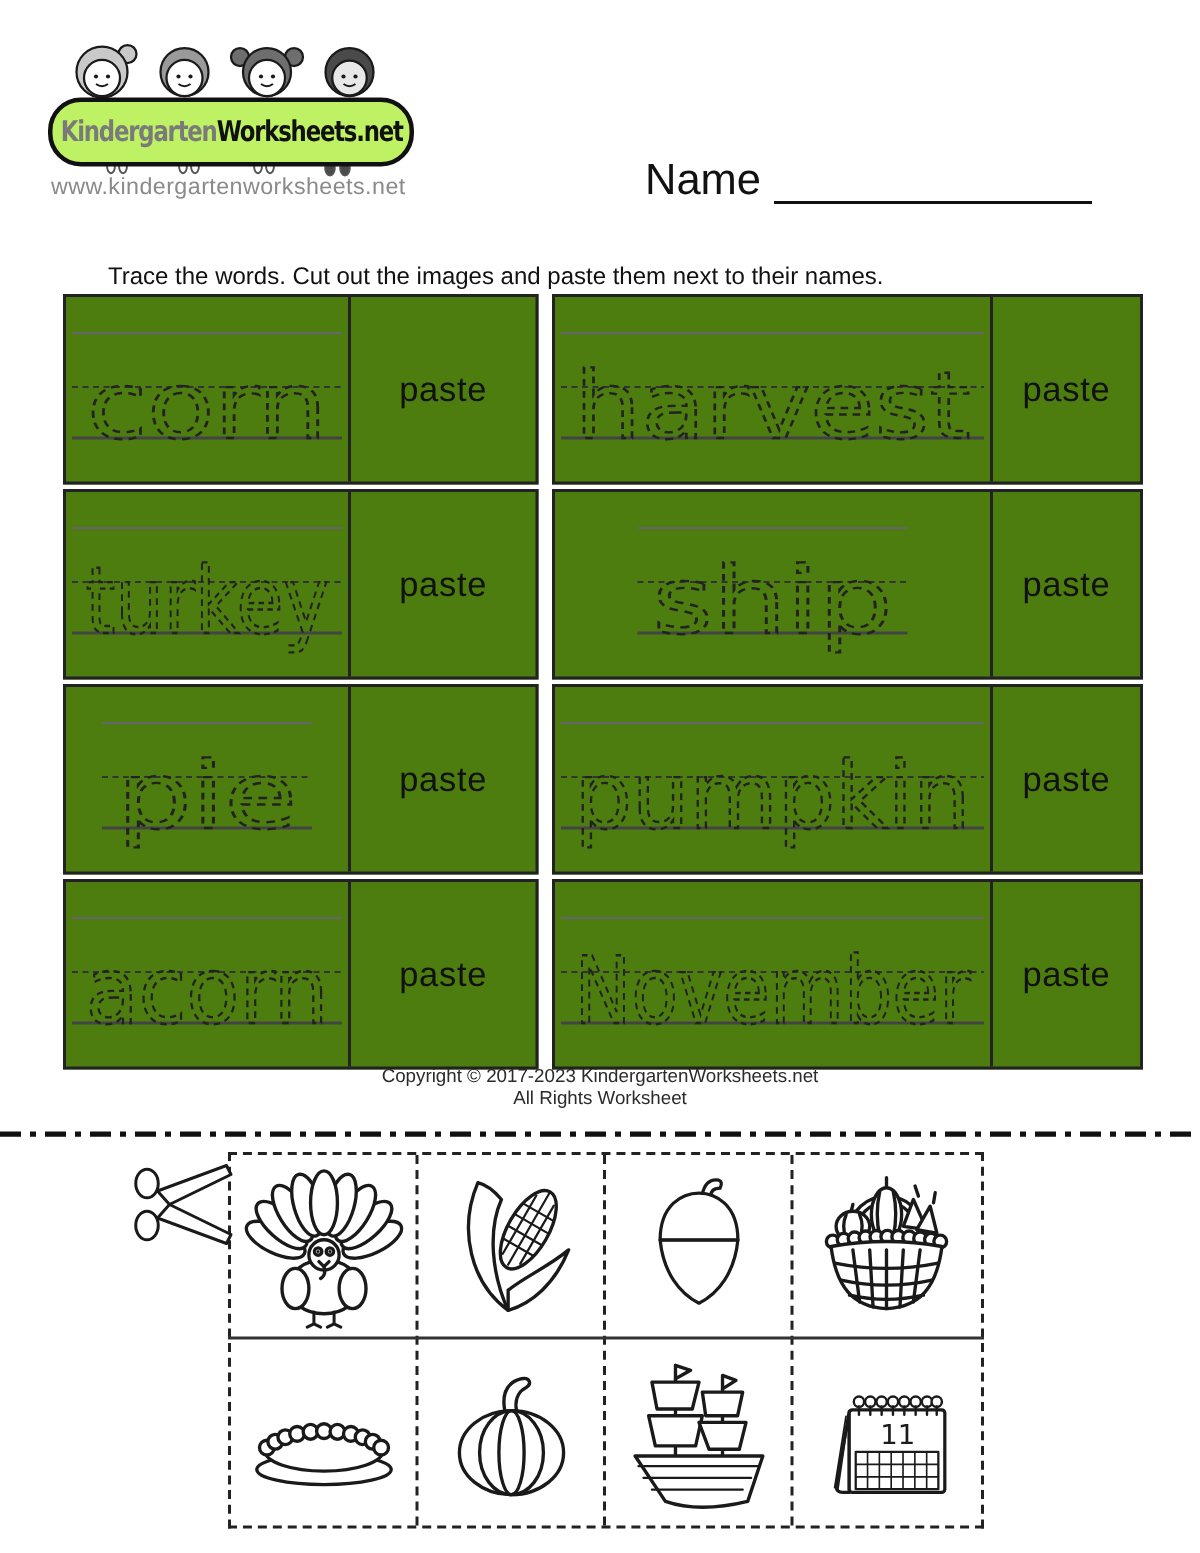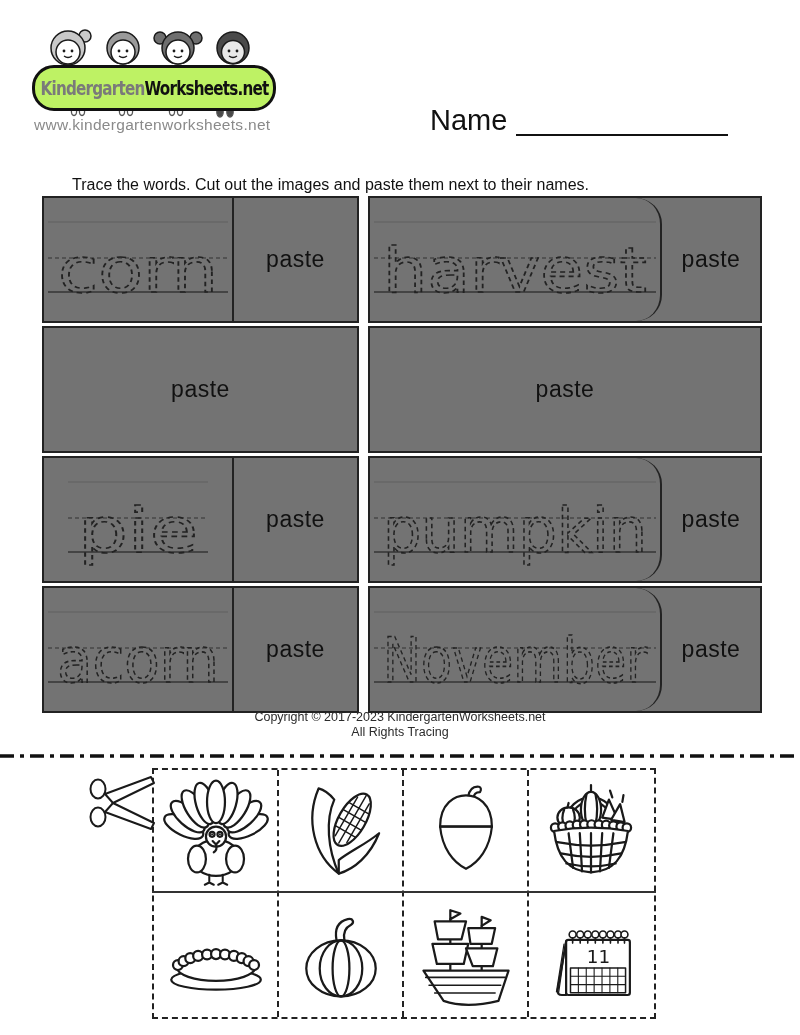--- a/index.html
+++ b/index.html
@@ -22,27 +22,27 @@
   .title{position:absolute;left:290px;top:42px;width:470px;font-size:29px;
     letter-spacing:-.3px;color:#151515;}
   .name-row{position:absolute;left:430px;top:104px;font-size:29px;color:#111;}
   .name-line{position:absolute;left:516px;top:102px;width:212px;height:32px;
     border-bottom:2px solid #111;}
 
   .instruction{position:absolute;left:0;top:176px;width:661px;text-align:center;
     font-size:16px;color:#111;}
 
   
-  .trace-box{position:absolute;height:123px;border:2px solid #222;display:flex;background:#737373;}
+  .trace-box{position:absolute;height:123px;border:2px solid #222;display:flex;background:#4d7c0f;}
   .trace-box.left{left:42px;width:313px;}
   .trace-box.right{left:368px;width:390px;}
   .r1{top:196px;} .r2{top:326px;} .r3{top:456px;} .r4{top:586px;}
   .word-area{border-right:2px solid #222;}
   .trace-box.left  .word-area{width:188px;}
-  .trace-box.right .word-area{width:290px;border-radius:26px;}
+  .trace-box.right .word-area{width:290px;}
   .word-area svg{display:block;}
   .paste-area{flex:1;display:flex;align-items:center;justify-content:center;}
   .paste-area span{font-size:23px;color:#111;letter-spacing:.5px;}
   .trace-word{font-family:"DejaVu Sans",sans-serif;font-size:62px;fill:none;
     stroke:#222;stroke-width:1.6;stroke-dasharray:4.5 3.5;}
 
   
   .copyright{position:absolute;left:0;top:710px;width:800px;text-align:center;
     font-size:12.5px;line-height:15px;color:#2b2b2b;}
   .cutline{position:absolute;left:0;top:750px;}
@@ -143,25 +143,41 @@
           <line x1="4" y1="60" x2="286" y2="60" stroke="#333" stroke-width="1.2" stroke-dasharray="4 3"></line>
           <line x1="4" y1="94" x2="286" y2="94" stroke="#444" stroke-width="2"></line>
           <text x="13" y="94" textLength="264" lengthAdjust="spacingAndGlyphs" class="trace-word">harvest</text>
         </svg>
       </div>
     <div class="paste-area">
       <span>paste</span>
       </div>
   </div>
   <div class="trace-box left r2">
+    <div class="word-area">
+        <svg width="188" height="119" viewBox="0 0 188 119">
+          <line x1="4" y1="24" x2="184" y2="24" stroke="#666" stroke-width="1.5"></line>
+          <line x1="4" y1="60" x2="184" y2="60" stroke="#333" stroke-width="1.2" stroke-dasharray="4 3"></line>
+          <line x1="4" y1="94" x2="184" y2="94" stroke="#444" stroke-width="2"></line>
+          <text x="13" y="94" textLength="162" lengthAdjust="spacingAndGlyphs" class="trace-word">turkey</text>
+        </svg>
+      </div>
     <div class="paste-area">
       <span>paste</span>
       </div>
   </div>
   <div class="trace-box right r2">
+    <div class="word-area">
+        <svg width="290" height="119" viewBox="0 0 290 119">
+          <line x1="55" y1="24" x2="235" y2="24" stroke="#666" stroke-width="1.5"></line>
+          <line x1="55" y1="60" x2="235" y2="60" stroke="#333" stroke-width="1.2" stroke-dasharray="4 3"></line>
+          <line x1="55" y1="94" x2="235" y2="94" stroke="#444" stroke-width="2"></line>
+          <text x="65" y="94" textLength="160" lengthAdjust="spacingAndGlyphs" class="trace-word">ship</text>
+        </svg>
+      </div>
     <div class="paste-area">
       <span>paste</span>
       </div>
   </div>
   <div class="trace-box left r3">
     <div class="word-area">
         <svg width="188" height="119" viewBox="0 0 188 119">
           <line x1="24" y1="24" x2="164" y2="24" stroke="#666" stroke-width="1.5"></line>
           <line x1="24" y1="60" x2="164" y2="60" stroke="#333" stroke-width="1.2" stroke-dasharray="4 3"></line>
           <line x1="24" y1="94" x2="164" y2="94" stroke="#444" stroke-width="2"></line>
@@ -207,21 +223,21 @@
           <text x="13" y="94" textLength="264" lengthAdjust="spacingAndGlyphs" class="trace-word">November</text>
         </svg>
       </div>
     <div class="paste-area">
       <span>paste</span>
       </div>
   </div>
 
   <div class="copyright">
     <div>Copyright © 2017-2023 KindergartenWorksheets.net</div>
-    <div>All Rights Tracing</div>
+    <div>All Rights Worksheet</div>
   </div>
 
   <svg class="cutline" width="800" height="12" viewBox="0 0 800 12">
     <line x1="0" y1="6" x2="800" y2="6" stroke="#111" stroke-width="3.5" stroke-dasharray="14 6 4 6"></line>
   </svg>
 
   <svg class="scissors" width="80" height="70" viewBox="0 0 80 70">
     <g class="art" stroke-width="2.4">
       <ellipse cx="13" cy="21" rx="7.5" ry="9.5"></ellipse>
       <ellipse cx="13" cy="49" rx="7.5" ry="9.5"></ellipse>

